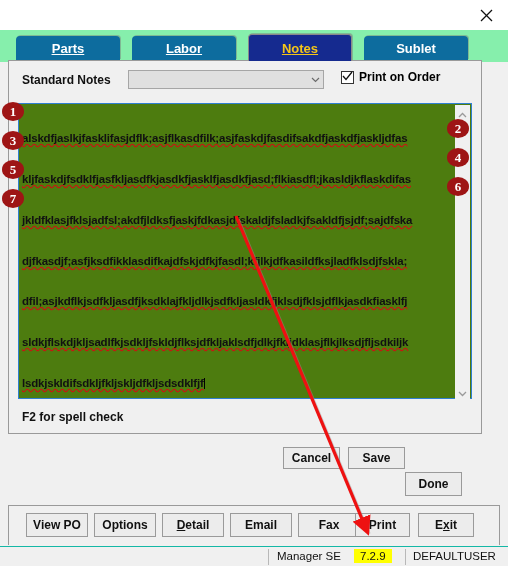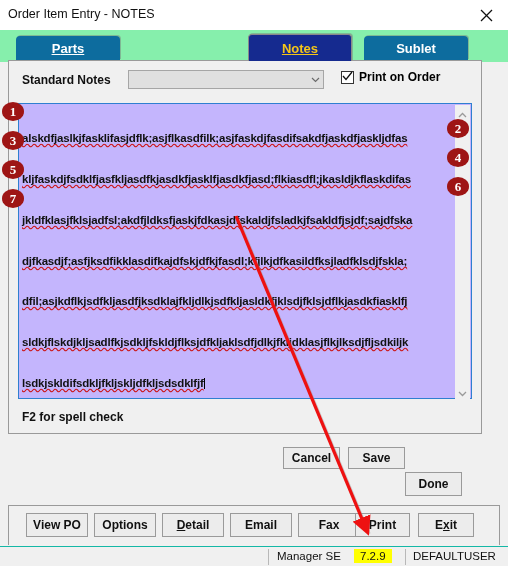--- a/index.html
+++ b/index.html
@@ -93,21 +93,21 @@
     border: 1px solid #333; box-sizing: border-box;
     display: flex; align-items: center; justify-content: center;
     margin-right: 5px;
   }
   #print-chk .lbl { font-size: 12px; font-weight: bold; color: #000000; white-space: nowrap; }
 
   
   #notes-box {
     position: absolute; left: 18px; top: 103px;
     width: 454px; height: 296px;
-    background: #c4b5fd;
+    background: #4d7c0f;
     border: 1px solid #2f7fd0;
     box-sizing: border-box;
   }
   #notes-text {
     position: absolute; left: 3px; top: 1px;
     width: 432px;
     font-size: 11.5px; line-height: 13.6px;
     color: #111; font-weight: 600;
     white-space: pre;
     letter-spacing: -0.2px;
@@ -212,34 +212,36 @@
     position: absolute; left: 0; top: 0; width: 508px; height: 566px;
     pointer-events: none; z-index: 30;
   }
 </style>
 </head>
 <body>
 
 <div id="app">
 
   <div id="titlebar">
-    <div id="title-text">Order Item Entry - NOTES</div>
     <div id="close-btn">
       <span>
         <svg width="13" height="13" viewBox="0 0 13 13">
           <line x1="1" y1="1" x2="12" y2="12" stroke="#111" stroke-width="1.3"></line>
           <line x1="12" y1="1" x2="1" y2="12" stroke="#111" stroke-width="1.3"></line>
         </svg>
       </span>
     </div>
   </div>
 
   <div id="tabstrip">
     <div class="tab inactive" style="left:16px;width:104px;">
       <span class="lbl"><span class="acc">P</span>arts</span>
+    </div>
+    <div class="tab inactive" style="left:132px;width:104px;">
+      <span class="lbl"><span class="acc">L</span>abor</span>
     </div>
     <div class="tab active" style="left:248px;width:104px;">
       <span class="lbl"><span class="acc">N</span>otes</span>
     </div>
     <div class="tab inactive" style="left:364px;width:104px;">
       <span>Sublet</span>
     </div>
   </div>
 
   <div id="panel"></div>

